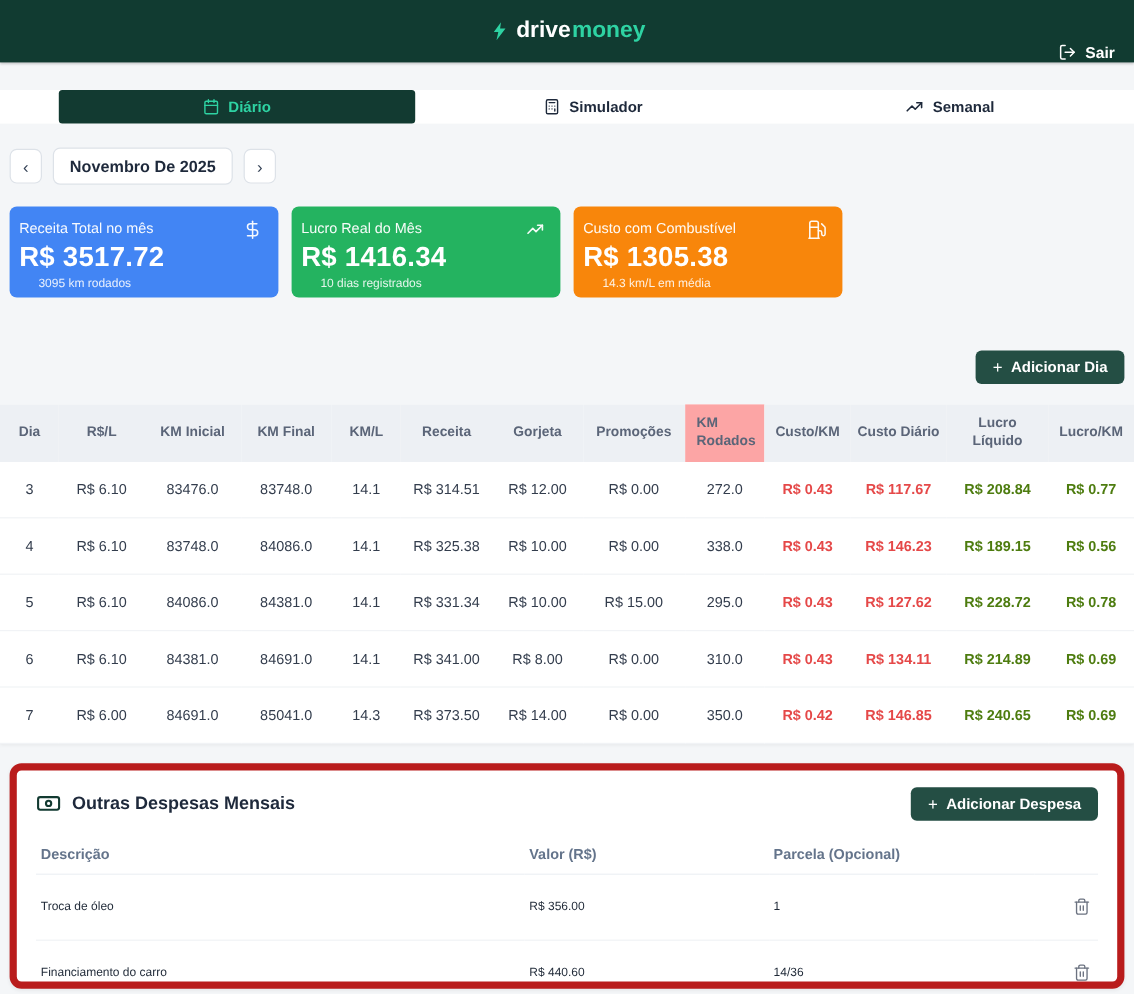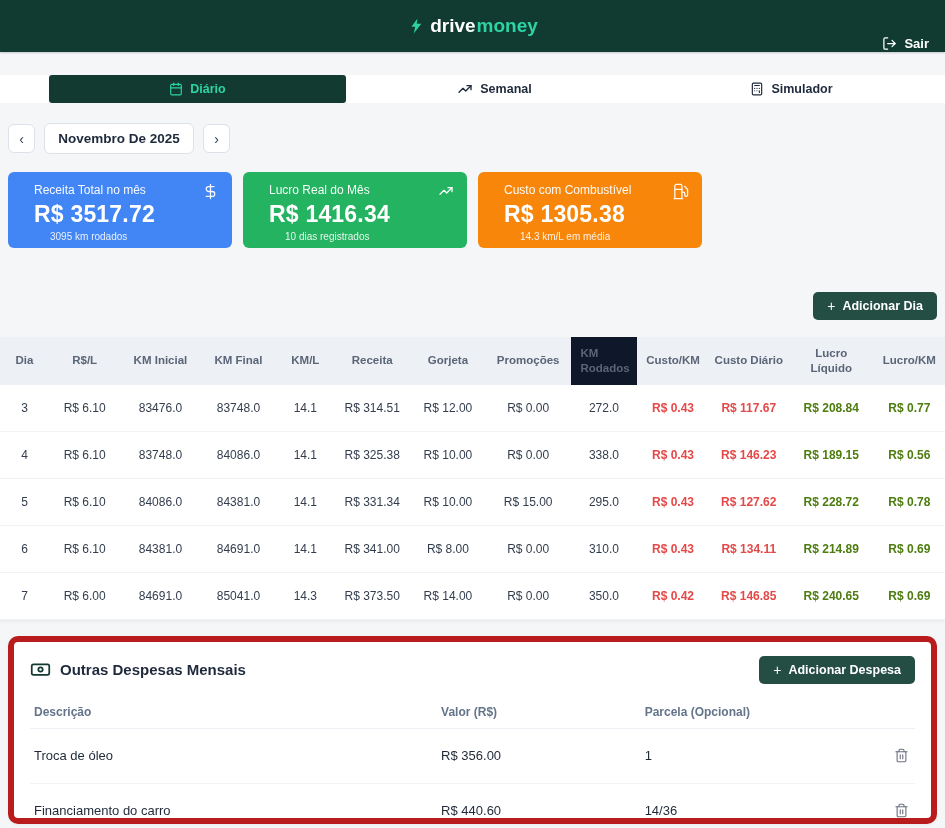--- a/index.html
+++ b/index.html
@@ -47,21 +47,21 @@
     width:150px; height:31px; background:#fff; border:1px solid #dde2e8; border-radius:6px;
     display:flex; align-items:center; justify-content:center; font-size:13.5px; font-weight:700;
     color:#1e293b; cursor:pointer;
   }
 
   
   .cards {
     display:grid; grid-template-columns:repeat(4,1fr); gap:11px; margin:18px 8px 0;
   }
   .card {
-    height:76px; border-radius:6px; color:#fff; padding:11px 26px; position:relative;
+    height:76px; border-radius:6px; color:#fff; padding:11px 8px; position:relative;
   }
   .card-title { font-size:12px; font-weight:500; opacity:.96; }
   .card-value { font-size:23px; font-weight:800; margin-top:4px; letter-spacing:.2px; }
   .card-sub { font-size:10px; opacity:.88; margin-top:3px;margin-left:16px; }
   .card-icon { position:absolute; top:11px; right:13px; opacity:.95; }
 
   
   .add-day-row { display:flex; justify-content:flex-end; margin:44px 8px 0; }
   .btn-dark {
     display:flex; align-items:center; gap:7px; background:#244e44; color:#fff; border:none;
@@ -70,21 +70,21 @@
   }
   .btn-dark .plus { font-size:14px; font-weight:500; line-height:1; }
 
   
   .table-wrap { margin-top:17px; background:#fff; box-shadow:0 2px 3px rgba(0,0,0,.05); }
   .table-wrap table { width:100%; border-collapse:collapse; table-layout:fixed; }
   .table-wrap th {
     background:#edf0f4; font-size:11.5px; font-weight:700; color:#5b6578;
     padding:9px 5px; text-align:center; line-height:1.3;
   }
-  .table-wrap th.km-col { background:#0f172a; text-align:left; padding-left:10px; }
+  .table-wrap th.km-col { background:#fca5a5; text-align:left; padding-left:10px; }
   .table-wrap td {
     padding:16px 5px; text-align:center; font-size:12px; color:#333d4d;
     border-bottom:1px solid #f1f3f6; background:#fff;
   }
   .table-wrap td.c-red { color:#e54848; font-weight:700; }
   .table-wrap td.c-green { color:#4d7c0f; font-weight:600; }
   .table-wrap td.c-bold { font-weight:800; }
   .table-wrap th:nth-child(1){width:5.5%;} .table-wrap th:nth-child(2){width:8%;}
   .table-wrap th:nth-child(3){width:9%;}  .table-wrap th:nth-child(4){width:8.5%;}
   .table-wrap th:nth-child(5){width:6.5%;}.table-wrap th:nth-child(6){width:8.5%;}
@@ -102,21 +102,21 @@
   .exp-title-group { display:flex; align-items:center; gap:9px; }
   .exp-title-group h2 { font-size:15px; font-weight:800; color:#1e293b; }
   .exp-table { width:100%; border-collapse:collapse; margin-top:12px; }
   .exp-table th {
     font-size:12px; font-weight:600; color:#64748b; text-align:left; padding:9px 4px;
     border-bottom:1px solid #edf0f4;
   }
   .exp-table th:nth-child(1){width:46%;} .exp-table th:nth-child(2){width:23%;}
   .exp-table th:nth-child(3){width:25%;} .exp-table th:nth-child(4){width:6%;}
   .exp-table td {
-    font-size:13px; color:#1f2937; padding:17px 4px; border-bottom:1px solid #f1f3f6;margin-top:40px;
+    font-size:10px; color:#1f2937; padding:17px 4px; border-bottom:1px solid #f1f3f6;margin-top:40px;
   }
   .exp-table tr:last-child td { border-bottom:none; }
   .trash-btn { background:none; border:none; cursor:pointer; color:#6b7280; padding:2px; }
 </style>
 </head>
 <body>
 
 <header class="topbar">
   <div class="logo">
     <span>
@@ -141,44 +141,44 @@
 
 <nav class="tabs" id="tabs">
     <button class="tab active">
       <span>
         <svg width="14" height="14" viewBox="0 0 24 24" fill="none" stroke="currentColor" stroke-width="2" stroke-linecap="round" stroke-linejoin="round">
           <rect x="3" y="4" width="18" height="18" rx="2"></rect>
           <path d="M16 2v4M8 2v4M3 10h18"></path>
         </svg>
       </span>
       <span>Diário</span>
-    </button>
-    <button class="tab">
-      <span>
-        <svg width="16" height="16" viewBox="0 0 24 24" fill="none" stroke="currentColor" stroke-width="2" stroke-linecap="round" stroke-linejoin="round">
-          <polyline points="3 17 9 11 13 15 21 7"></polyline>
-          <polyline points="15 7 21 7 21 13"></polyline>
-        </svg>
-      </span>
-      <span>Semanal</span>
     </button>
     <button class="tab">
       <span>
         <svg width="14" height="14" viewBox="0 0 24 24" fill="none" stroke="currentColor" stroke-width="2" stroke-linecap="round" stroke-linejoin="round">
           <rect x="4" y="2" width="16" height="20" rx="2"></rect>
           <line x1="8" y1="6" x2="16" y2="6"></line>
           <line x1="8" y1="11" x2="8" y2="11"></line>
           <line x1="12" y1="11" x2="12" y2="11"></line>
           <line x1="16" y1="11" x2="16" y2="11"></line>
           <line x1="8" y1="15" x2="8" y2="15"></line>
           <line x1="12" y1="15" x2="12" y2="15"></line>
           <line x1="16" y1="15" x2="16" y2="18"></line>
         </svg>
       </span>
       <span>Simulador</span>
+    </button>
+    <button class="tab">
+      <span>
+        <svg width="16" height="16" viewBox="0 0 24 24" fill="none" stroke="currentColor" stroke-width="2" stroke-linecap="round" stroke-linejoin="round">
+          <polyline points="3 17 9 11 13 15 21 7"></polyline>
+          <polyline points="15 7 21 7 21 13"></polyline>
+        </svg>
+      </span>
+      <span>Semanal</span>
     </button>
   </nav>
 
 <div class="month-nav">
   <button class="nav-btn">
     <span>‹</span>
   </button>
   <div class="month-label">Novembro De 2025</div>
   <button class="nav-btn">
     <span>›</span>

